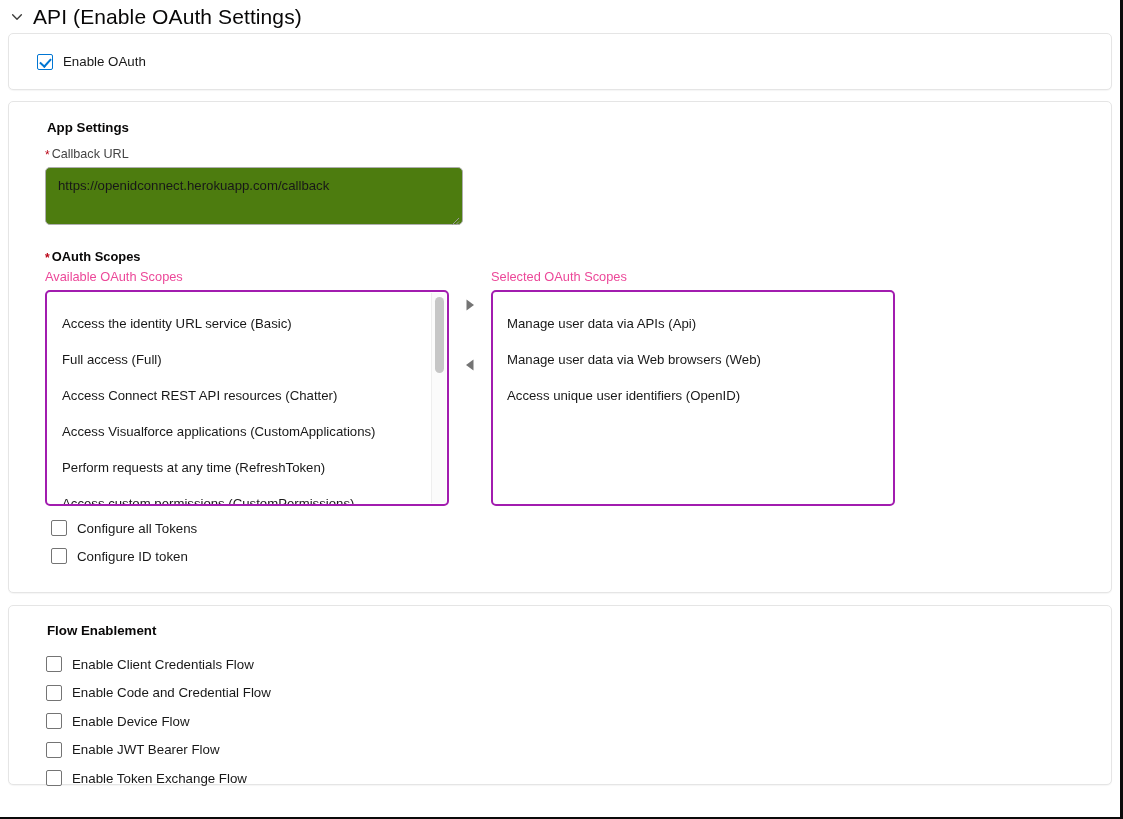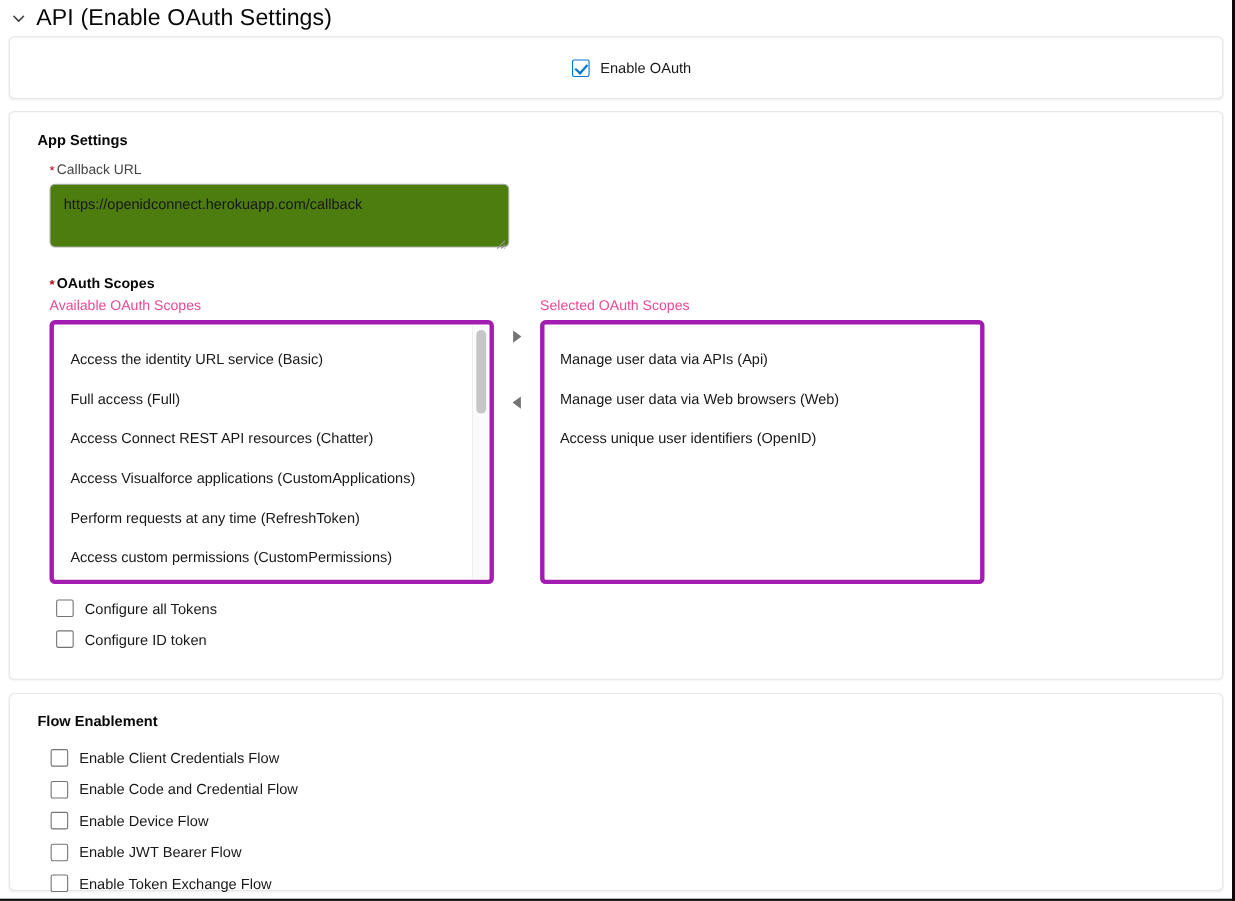--- a/index.html
+++ b/index.html
@@ -36,21 +36,20 @@
     letter-spacing: .1px;
   }
 
   
   .card {
     margin: 0 8px 0 8px;
     background: #ffffff;
     border: 1px solid #e5e5e5;
     border-radius: 5px;
     box-shadow: 0 1px 1px rgba(0,0,0,.04);
-    justify-content: center;
   }
   #card-enable-oauth { height: 57px; display: flex; align-items: center; padding-left: 28px; }
   #card-app-settings { margin-top: 11px; padding: 18px 22px 22px 22px; }
   #card-flow-enablement { margin-top: 12px; padding: 17px 22px 20px 22px; height: 180px; }
 
   
   .cbrow {
     display: flex;
     align-items: center;
     gap: 10px;
@@ -79,21 +78,21 @@
   .cblabel {
     font-size: 13.3px;
     color: #181818;
   }
 
   
   .block-title {
     font-size: 13.3px;
     font-weight: bold;
     color: #080707;
-    margin: 0 0 12px 3px;
+    margin: 0 0 12px 16px;
   }
   .field-label {
     font-size: 12.6px;
     color: #444444;
     margin-bottom: 6px;
     display: block;
   }
   .req {
     color: #ba0517;
     font-size: 12px;
@@ -149,22 +148,22 @@
     align-items: center;
     padding-top: 28px;
   }
   .arrow-btn {
     width: 16px; height: 16px;
     margin-bottom: 44px;
     display: block;
     color: #747474;
   }
   .listbox {
-    height: 240px;
-    border: 4px solid #a21caf;
+    height: 216px;
+    border: 2px solid #a21caf;
     border-radius: 5px;
     background: #fff;
     position: relative;
     overflow: hidden;
   }
   .list-inner {
     padding: 14px 0 0 0;
     height: 100%;
   }
   .list-item {

